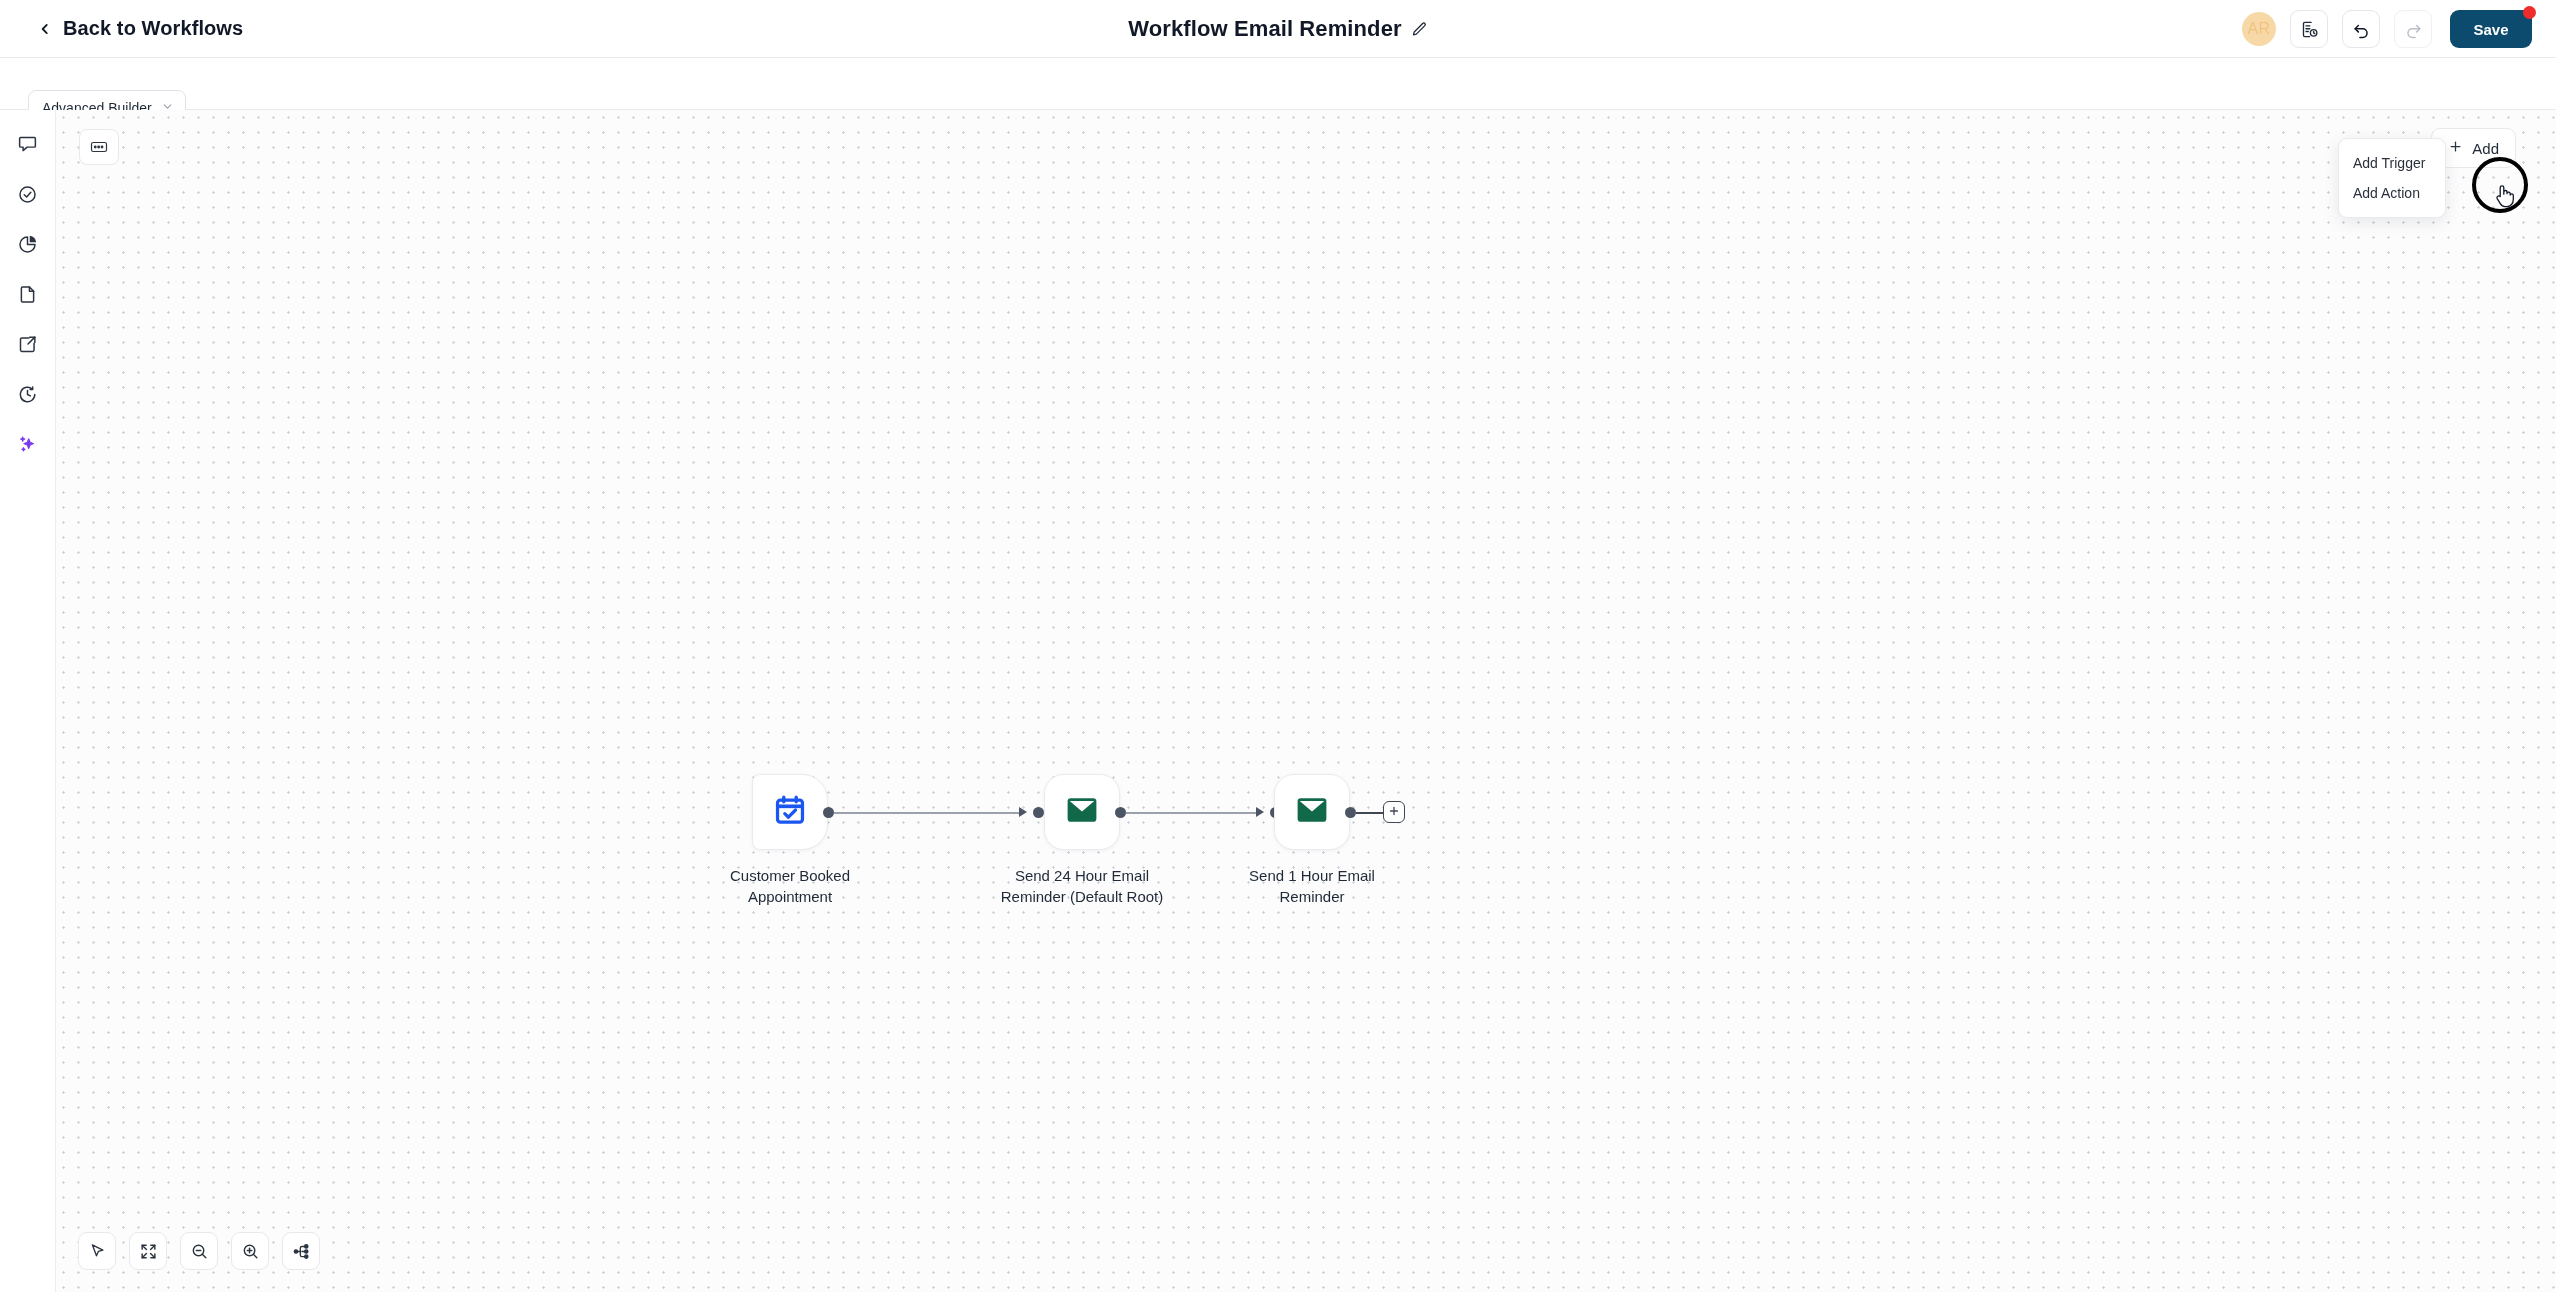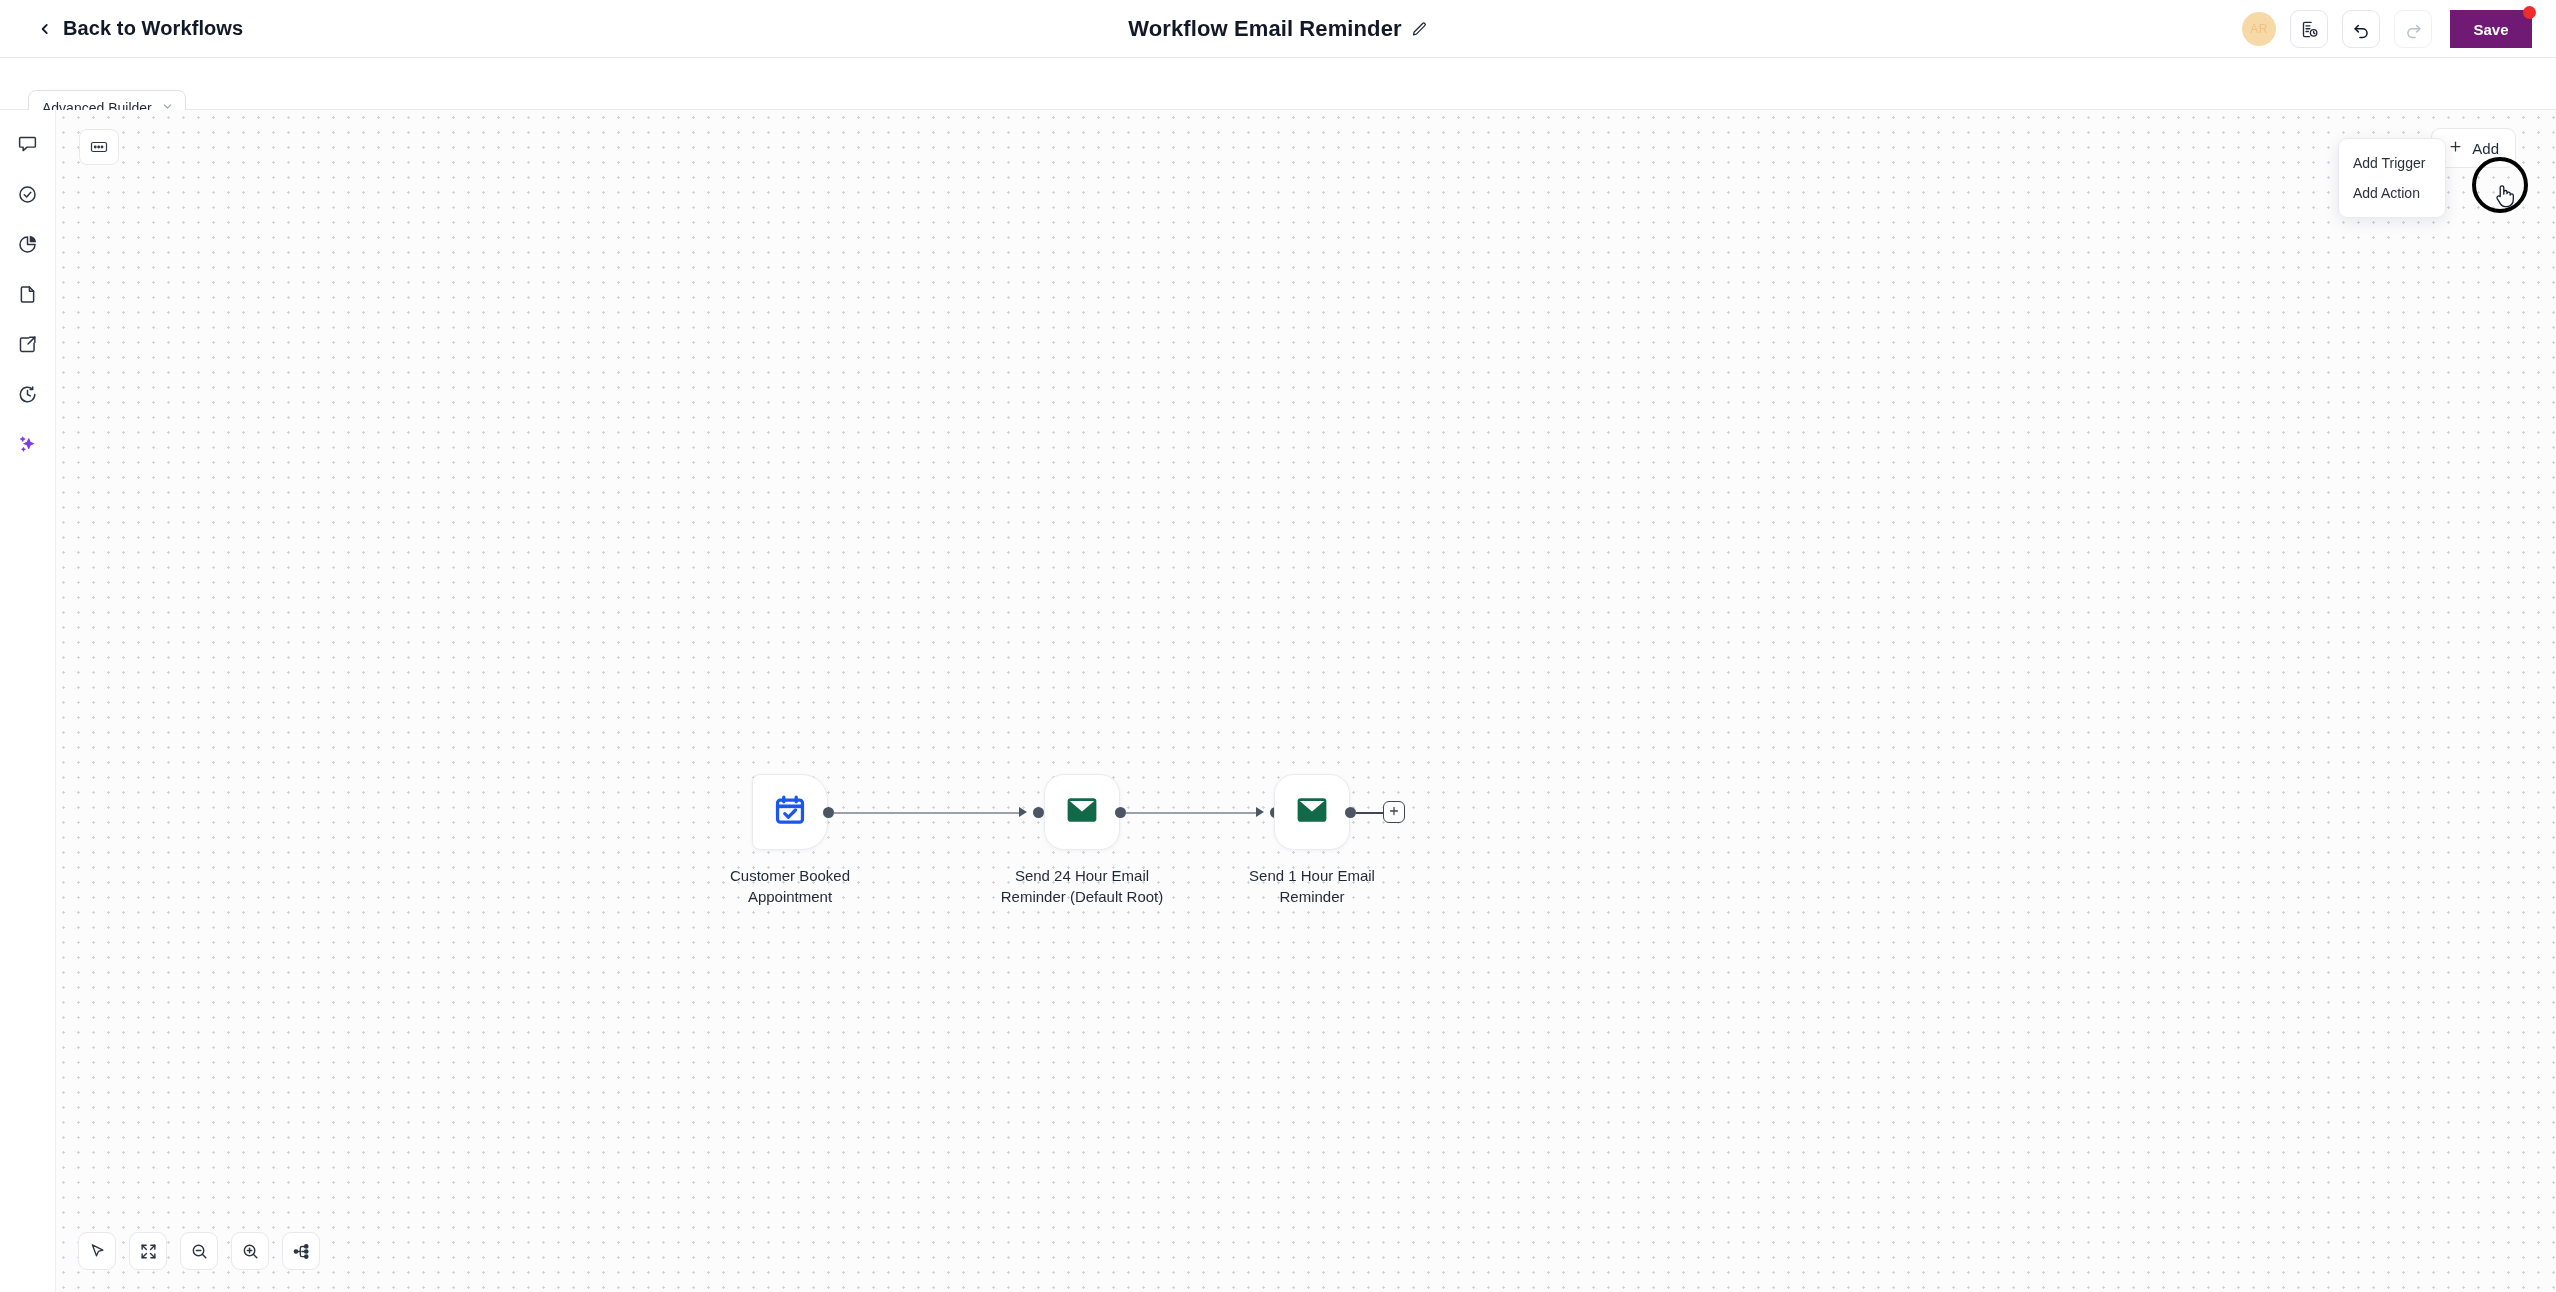--- a/index.html
+++ b/index.html
@@ -38,36 +38,36 @@
   .pencil-btn { pointer-events: auto; cursor: pointer; display:flex; align-items:center; }
 
   .topbar-right {
     position: absolute; right: 24px; top: 0; height: 58px;
     display: flex; align-items: center; gap: 14px;
   }
   .avatar {
     width: 34px; height: 34px; border-radius: 50%;
     background: #f7d9a8;
     color: #f0c27d;
-    font-size: 12px; font-weight: 400;
+    font-size: 16px; font-weight: 400;
     display: flex; align-items: center; justify-content: center;
     letter-spacing: .5px;
   }
   .icon-btn {
     width: 38px; height: 38px; border-radius: 9px;
     border: 1px solid #e4e6eb; background: #fff;
     display: flex; align-items: center; justify-content: center;
     cursor: pointer;
   }
   .icon-btn.disabled { border-color: #eef0f3; }
   .save-btn {
     position: relative;
     height: 38px; min-width: 82px; padding: 0 20px;
-    background: #701a75; color: #fff;
-    border: none; border-radius: 0;
+    background: #0c4a6e; color: #fff;
+    border: none; border-radius: 9px;
     font-size: 15px; font-weight: 700;
     font-family: "Liberation Sans", sans-serif;
     cursor: pointer; margin-left: 4px;
     display:flex; align-items:center; justify-content:center;
   }
   .save-dot {
     position: absolute; top: -4px; right: -4px;
     width: 13px; height: 13px; border-radius: 50%;
     background: #ef2b2b;
   }

